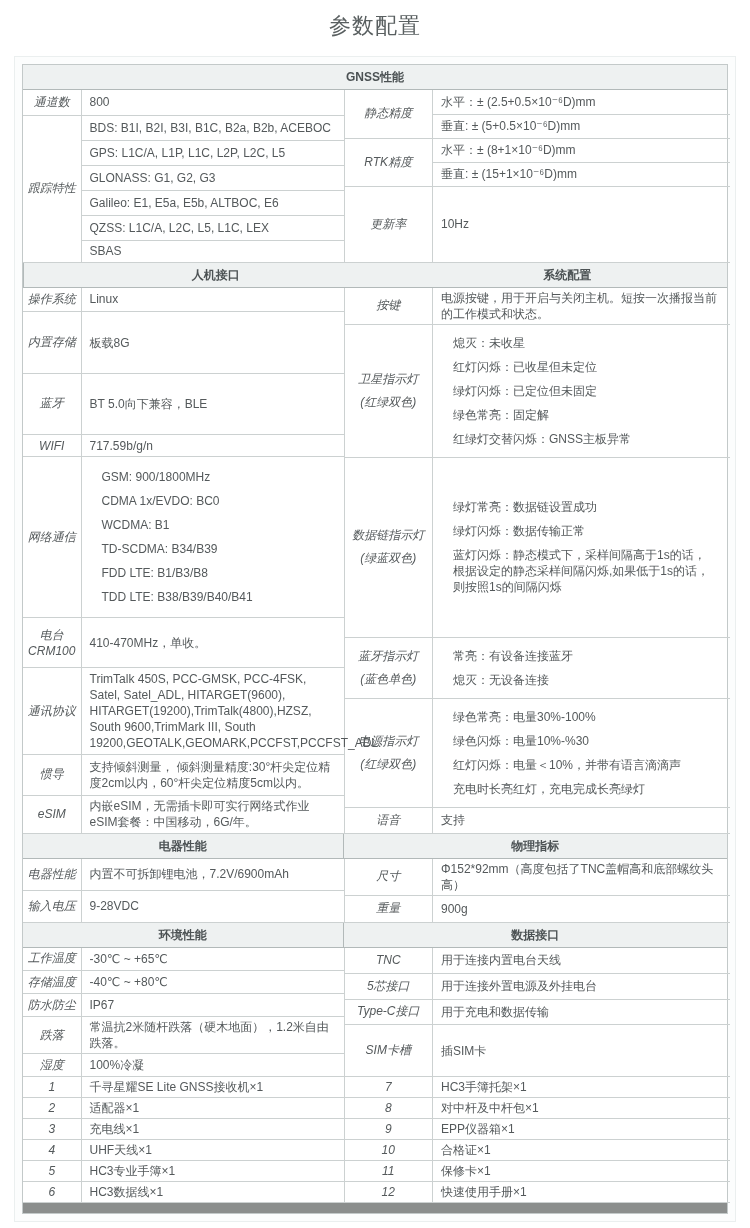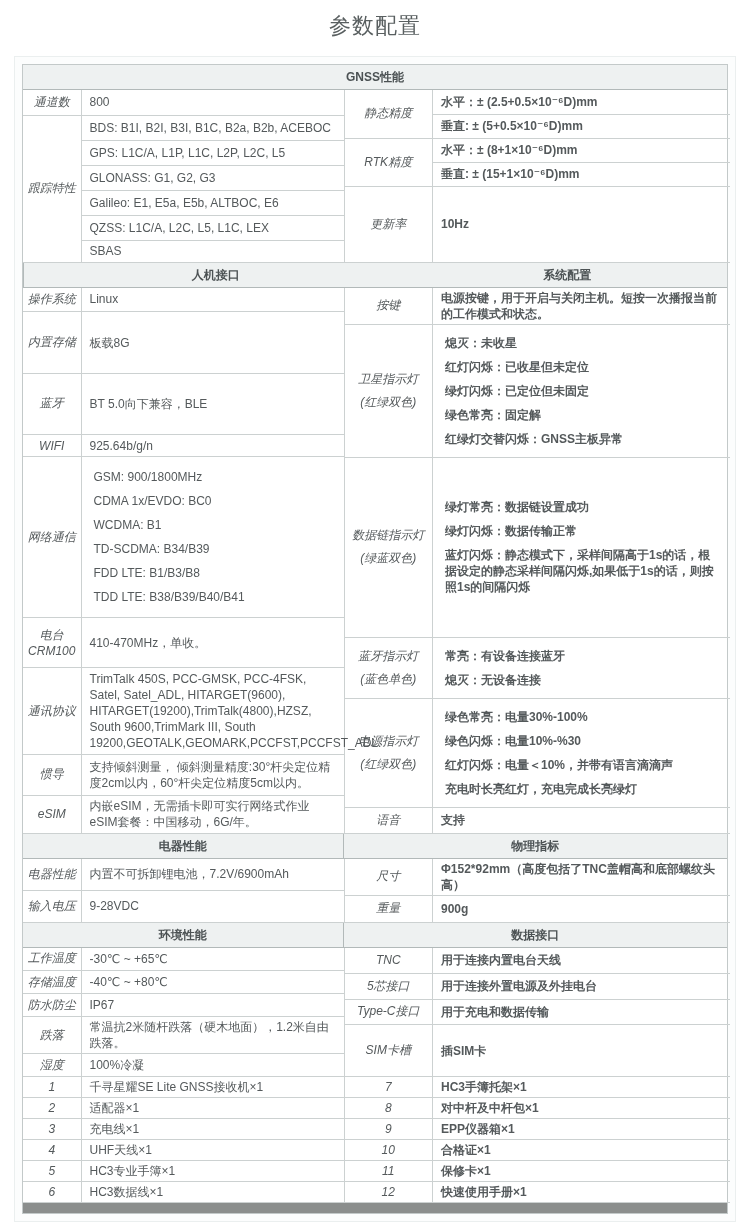--- a/index.html
+++ b/index.html
@@ -26,25 +26,25 @@
   .h-full{width:100%;}
   .h-left{width:321px;}
   .h-right{width:385px;border-left:1px solid #b2b9b9;}
   .sec-b{display:flex;align-items:stretch;}
   table.t{border-collapse:collapse;table-layout:fixed;font-size:12px;}
   table.tl{width:321px;}
   table.tr-t{width:385px;}
   td{border-right:1px solid #ccd1d1;border-bottom:1px solid #ccd1d1;
      padding:2px 8px;vertical-align:middle;color:#54595b;}
   td.lab{text-align:center;padding:2px 4px;font-style:italic;}
-  table.tr-t td.val{border-right:none;font-weight:bold;}
+  table.tr-t td.val{border-right:none;}
   .cw-lab-l{width:58px;} .cw-val-l{width:263px;}
   .cw-lab-r{width:88px;} .cw-val-r{width:297px;}
   td.val{line-height:16px;}
-  td.val p.ln{margin:8px 4px;line-height:16px;}
+  td.val p.ln{margin:8px 12px;line-height:16px;}
   td.lab p{margin:8px 0;line-height:15px;}
   .notes{background:#8b8e8d;color:#ffffff;padding:2px 9px 8px;font-size:11px;}
   .sec:last-of-type table td{border-bottom:1px solid #ccd1d1;}
 </style>
 </head>
 <body>
 
 <div class="page-title">参数配置</div>
 
 <div class="card">
@@ -131,21 +131,21 @@
         <tr style="height:60px">
           <td class="lab">内置存储</td>
           <td class="val">板载8G</td>
         </tr>
         <tr style="height:60px">
           <td class="lab">蓝牙</td>
           <td class="val">BT 5.0向下兼容，BLE</td>
         </tr>
         <tr style="height:22px">
           <td class="lab">WIFI</td>
-          <td class="val">925.64b/g/n</td>
+          <td class="val">717.59b/g/n</td>
         </tr>
         <tr style="height:158px">
           <td class="lab">网络通信</td>
           <td class="val">
             <p class="ln">GSM: 900/1800MHz</p>
             <p class="ln">CDMA 1x/EVDO: BC0</p>
             <p class="ln">WCDMA: B1</p>
             <p class="ln">TD-SCDMA: B34/B39</p>
             <p class="ln">FDD LTE: B1/B3/B8</p>
             <p class="ln">TDD LTE: B38/B39/B40/B41</p>

